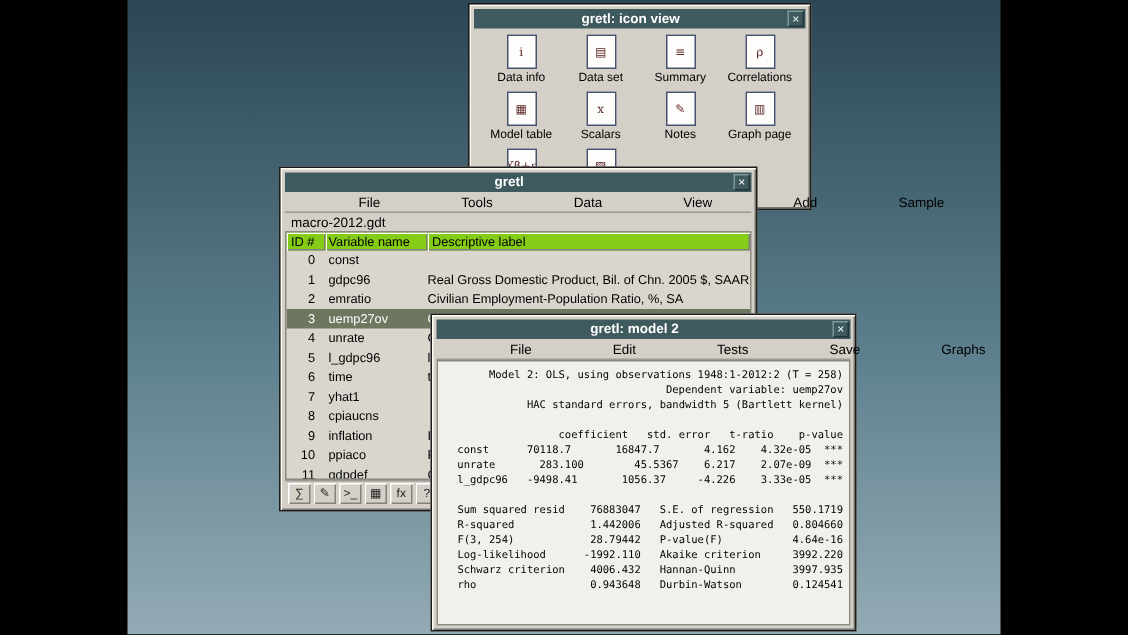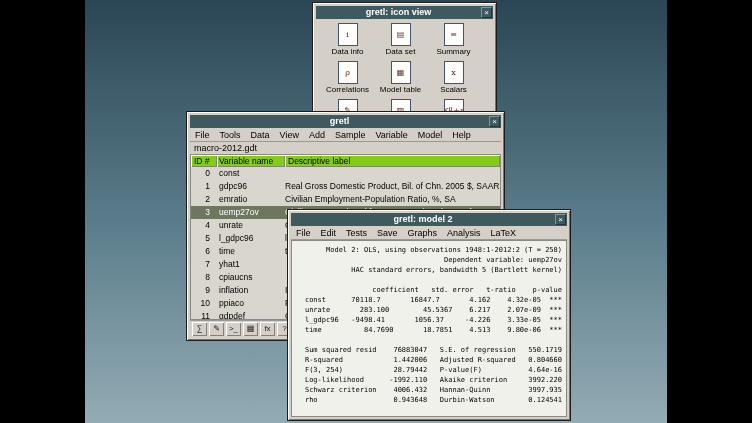--- a/index.html
+++ b/index.html
@@ -29,23 +29,23 @@
   }
   .closebtn {
     flex:0 0 auto; width:11px; height:11px; margin-right:1px; background:#3f5a5e;
     border:1px solid; border-color:#7e989a #223638 #223638 #7e989a;
     color:#fff; font-size:8px; line-height:9px; text-align:center;
   }
   .menubar {
     display:flex; align-items:center; height:13px; flex:0 0 auto;
     background:#d4d0c8; border-bottom:1px solid #9a9a92;
   }
-  .menu-item { font-size:9px; color:#000; padding:0 5px; line-height:13px; white-space:nowrap; }
+  .menu-item { font-size:9px; color:#000; padding:0 5px; line-height:13px; white-space:nowrap;margin-left:44px; }
   
-  #win-icons { left:312px; top:2px; width:185px; height:138px; }
+  #win-icons { left:312px; top:2px; width:229px; height:138px; }
   .icon-grid { display:flex; flex-wrap:wrap; padding:3px 0 0 5px; overflow:hidden; flex:1 1 auto; }
   .sess-icon { width:53px; height:38px; display:flex; flex-direction:column; align-items:center; }
   .doc {
     width:20px; height:23px; background:#fdfdfb; border:1px solid #47536e;
     display:flex; align-items:center; justify-content:center; overflow:hidden;
   }
   .doc-glyph { font-family:"DejaVu Serif", serif; font-size:8px; color:#5a1f1f; white-space:nowrap; }
   .icon-label { font-size:8px; color:#000; margin-top:1px; white-space:nowrap; }
   
   #win-main { left:186px; top:111px; width:319px; height:230px; }
@@ -334,21 +334,20 @@
       <div class="mline"></div>
 
       <div class="mline">             coefficient   std. error   t-ratio    p-value</div>
 
       <div class="mline">  const      70118.7       16847.7       4.162    4.32e-05  ***</div>
 
       <div class="mline">  unrate       283.100        45.5367    6.217    2.07e-09  ***</div>
 
       <div class="mline">  l_gdpc96   -9498.41       1056.37     -4.226    3.33e-05  ***</div>
 
-      <div class="mline">  time          84.7690       18.7851    4.513    9.80e-06  ***</div>
 
       <div class="mline"></div>
 
 
       <div class="mline">Sum squared resid    76883047   S.E. of regression   550.1719</div>
 
       <div class="mline">R-squared            1.442006   Adjusted R-squared   0.804660</div>
 
       <div class="mline">F(3, 254)            28.79442   P-value(F)           4.64e-16</div>
 

